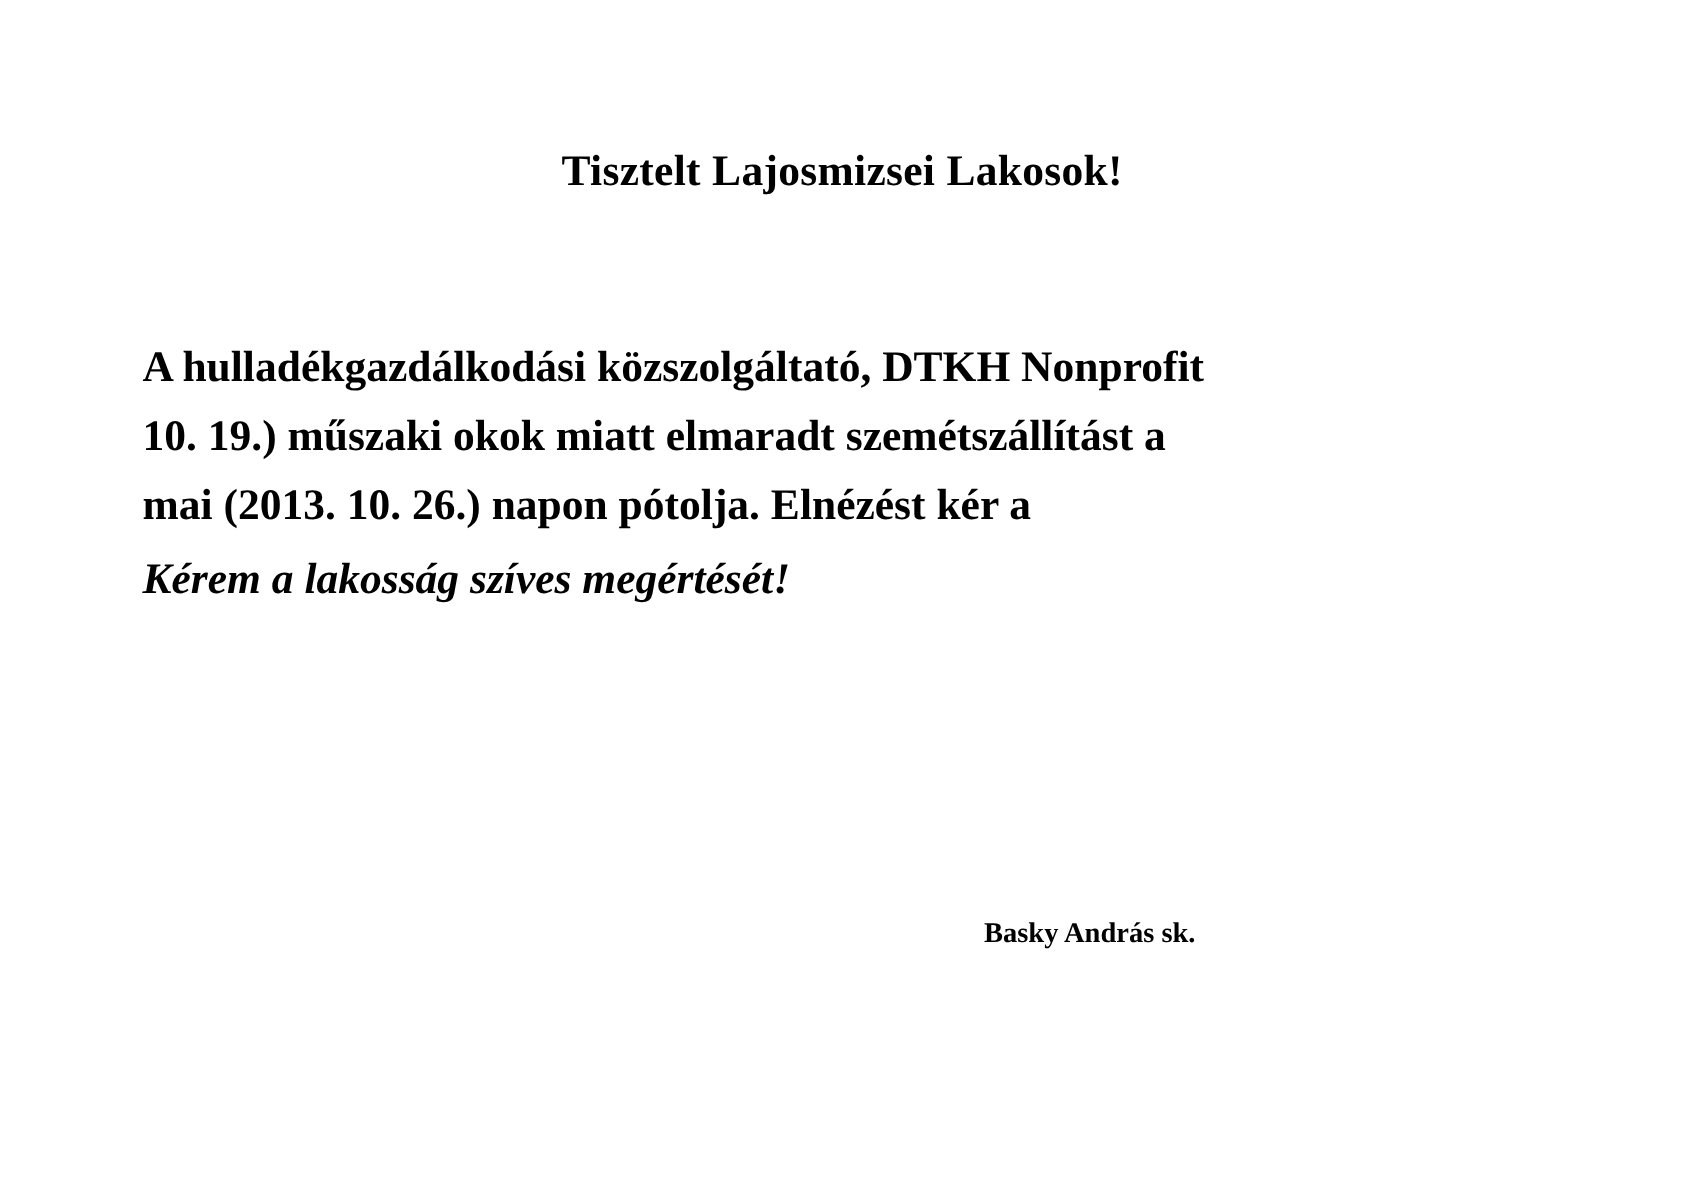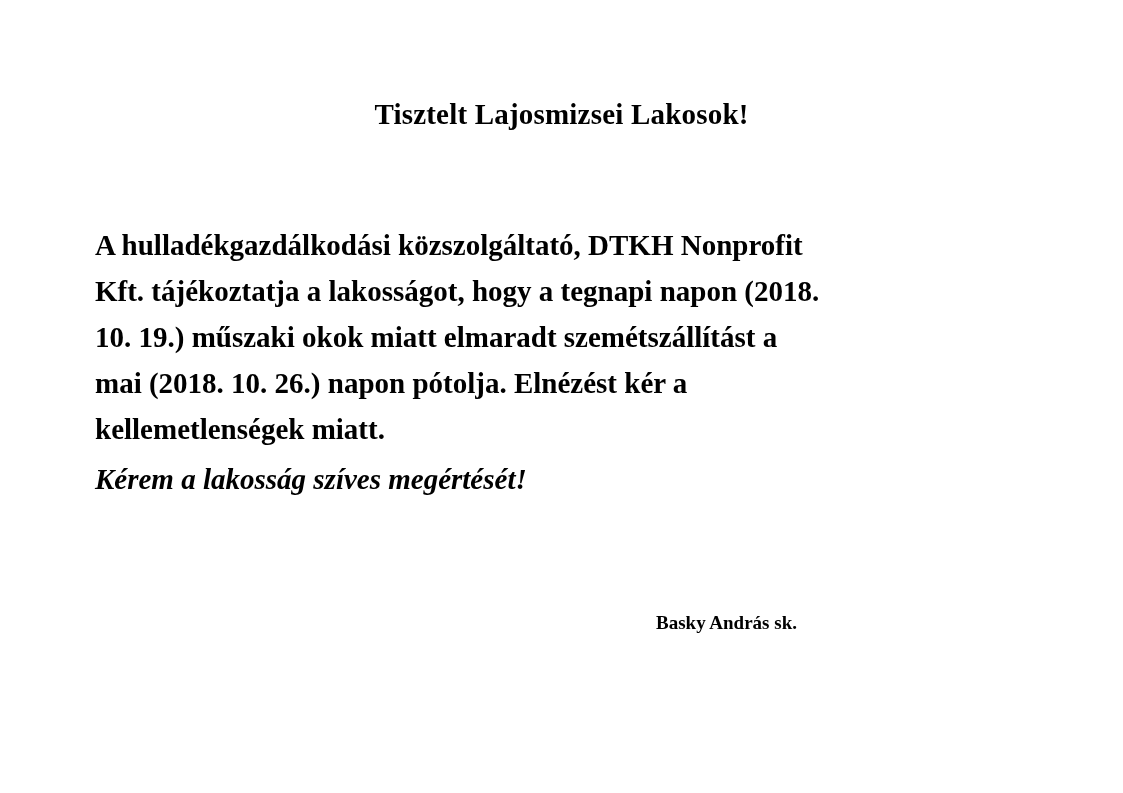--- a/index.html
+++ b/index.html
@@ -71,24 +71,22 @@
 </style>
 </head>
 <body>
 
 <div class="page">
 
   <div class="doc-title">Tisztelt Lajosmizsei Lakosok!</div>
 
   <div class="doc-body">
     <span class="line">A hulladékgazdálkodási közszolgáltató, DTKH Nonprofit</span>
-    <span class="line">Kft. tájékoztatja a lakosságot, hogy a tegnapi napon (2018.</span>
     <span class="line">10. 19.) műszaki okok miatt elmaradt szemétszállítást a</span>
-    <span class="line">mai (2018. 10. 26.) napon pótolja. Elnézést kér a</span>
-    <span class="line">kellemetlenségek miatt.</span>
+    <span class="line">mai (2013. 10. 26.) napon pótolja. Elnézést kér a</span>
     <span class="closing-line">Kérem a lakosság szíves megértését!</span>
   </div>
 
   <div class="signature-block">
     <span class="sig-name">Basky András sk.</span>
   </div>
 
 </div>
 
 </body></html>

